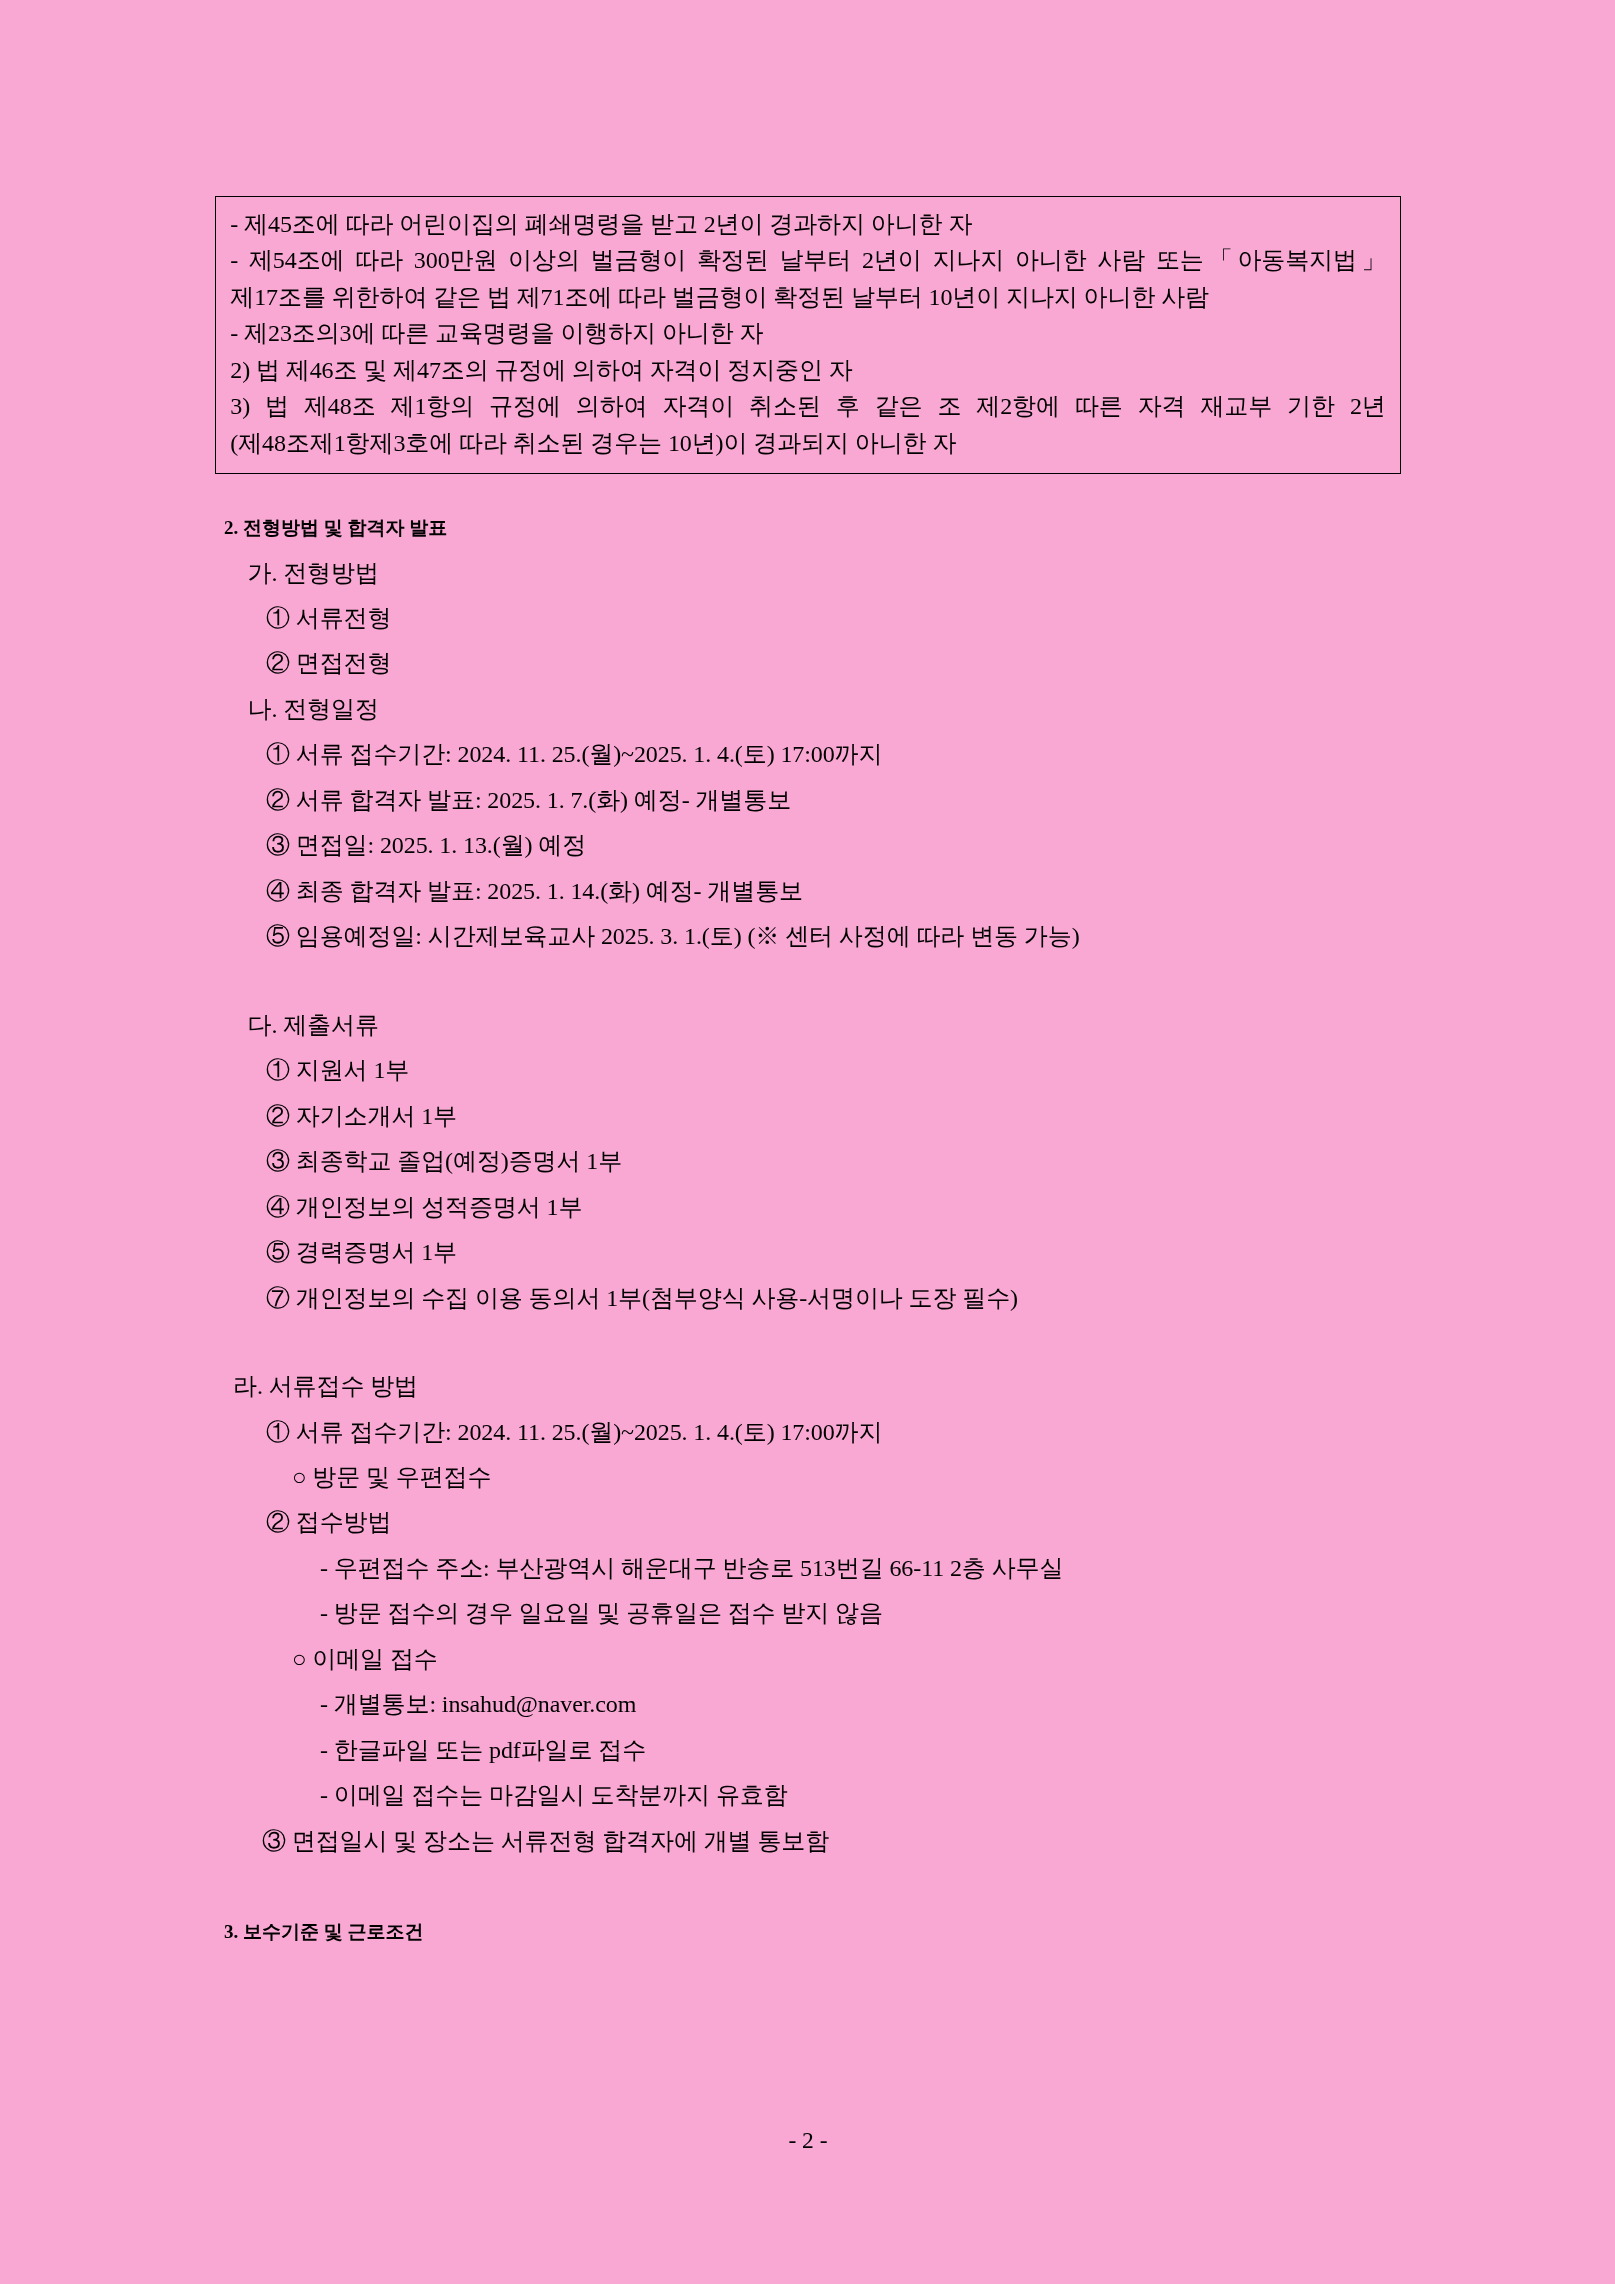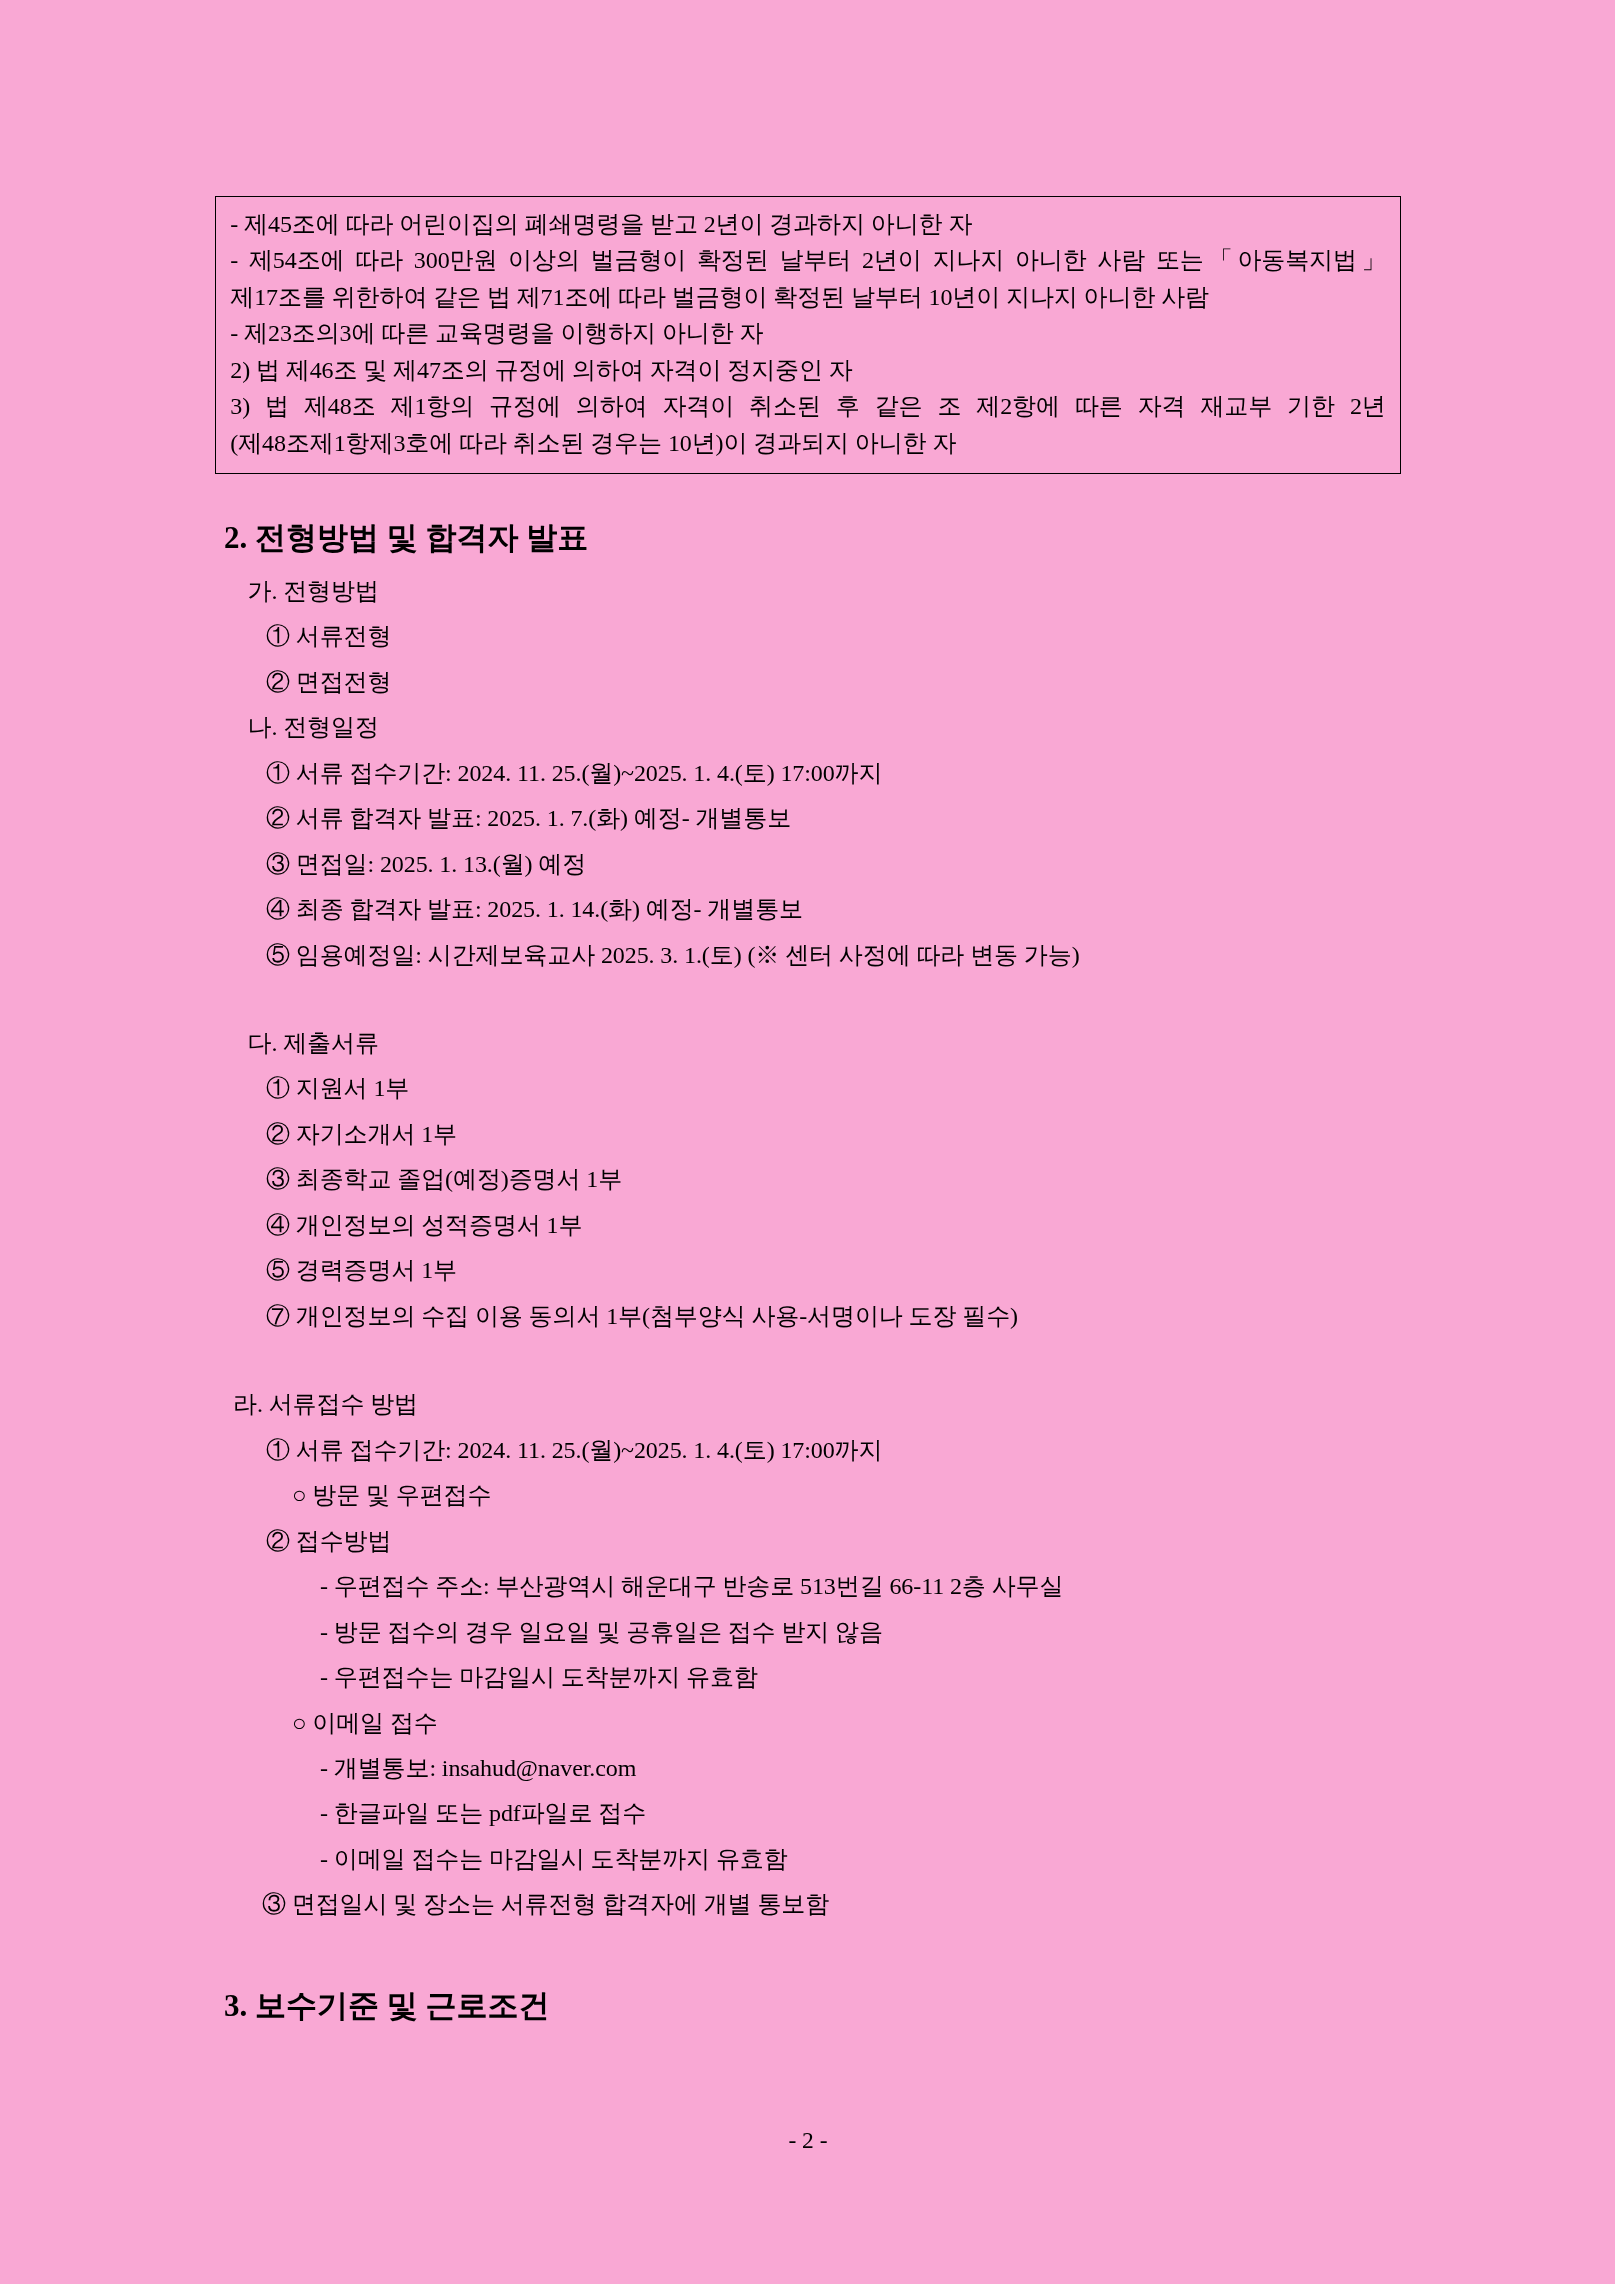--- a/index.html
+++ b/index.html
@@ -38,21 +38,21 @@
     text-justify: inter-character;
     word-break: keep-all;
     text-align-last: left;
   }
   .box p.j {
     text-align: justify;
   }
 
   
   h2.section {
-    font-size: 31px;
+    font-size: 19px;
     font-weight: bold;
     margin: 0 0 11.7px 0;
     padding-left: 9px;
     letter-spacing: 0px;
   }
   h2.section.sp-top {
     margin-top: 59px;
   }
 
   .lvl1 { padding-left: 23.5px; margin: 0; }
@@ -112,21 +112,20 @@
 
     <div class="gap-md"></div>
 
     <p class="line" style="padding-left:9px;">라. 서류접수 방법</p>
     <p class="line lvl2">① 서류 접수기간: 2024. 11. 25.(월)~2025. 1. 4.(토) 17:00까지</p>
     <p class="line lvl3">○ 방문 및 우편접수</p>
 
     <p class="line lvl2">② 접수방법</p>
     <p class="line lvl4">- 우편접수 주소: 부산광역시 해운대구 반송로 513번길 66-11 2층 사무실</p>
     <p class="line lvl4">- 방문 접수의 경우 일요일 및 공휴일은 접수 받지 않음</p>
-    <p class="line lvl4">- 우편접수는 마감일시 도착분까지 유효함</p>
 
     <p class="line lvl3">○ 이메일 접수</p>
     <p class="line lvl4">- 개별통보: insahud@naver.com</p>
     <p class="line lvl4">- 한글파일 또는 pdf파일로 접수</p>
     <p class="line lvl4">- 이메일 접수는 마감일시 도착분까지 유효함</p>
 
     <p class="line lvl2" style="padding-left:38px;">③ 면접일시 및 장소는 서류전형 합격자에 개별 통보함</p>
 
     <h2 class="section sp-top">3. 보수기준 및 근로조건</h2>
 

